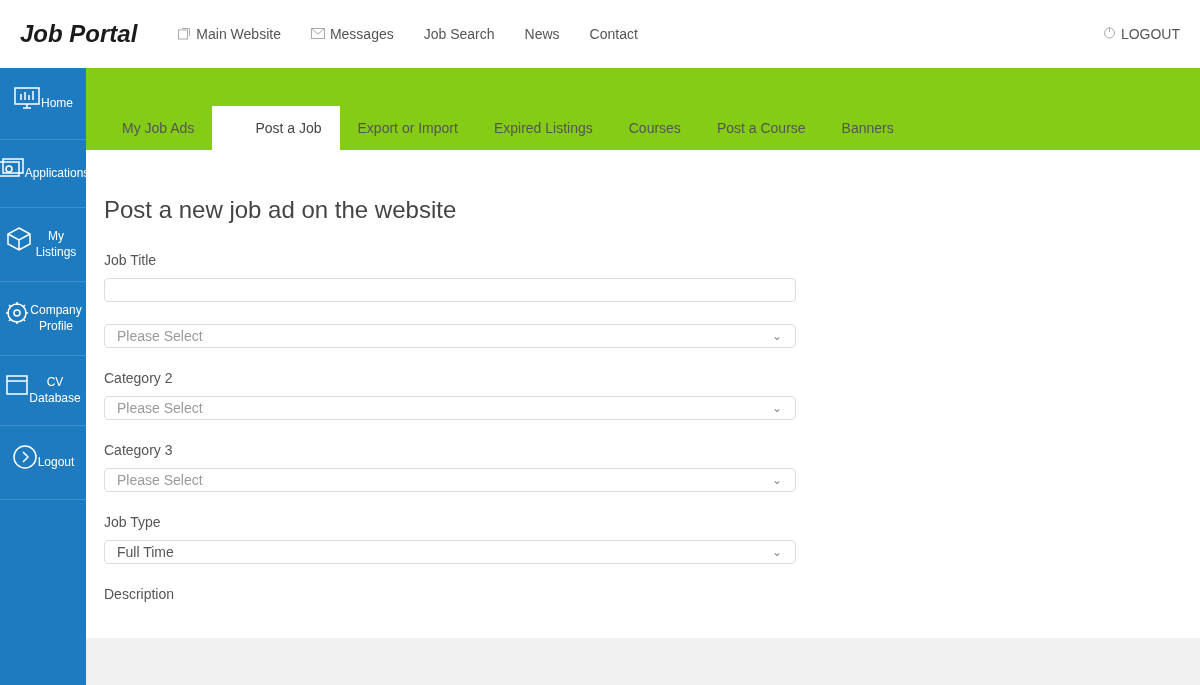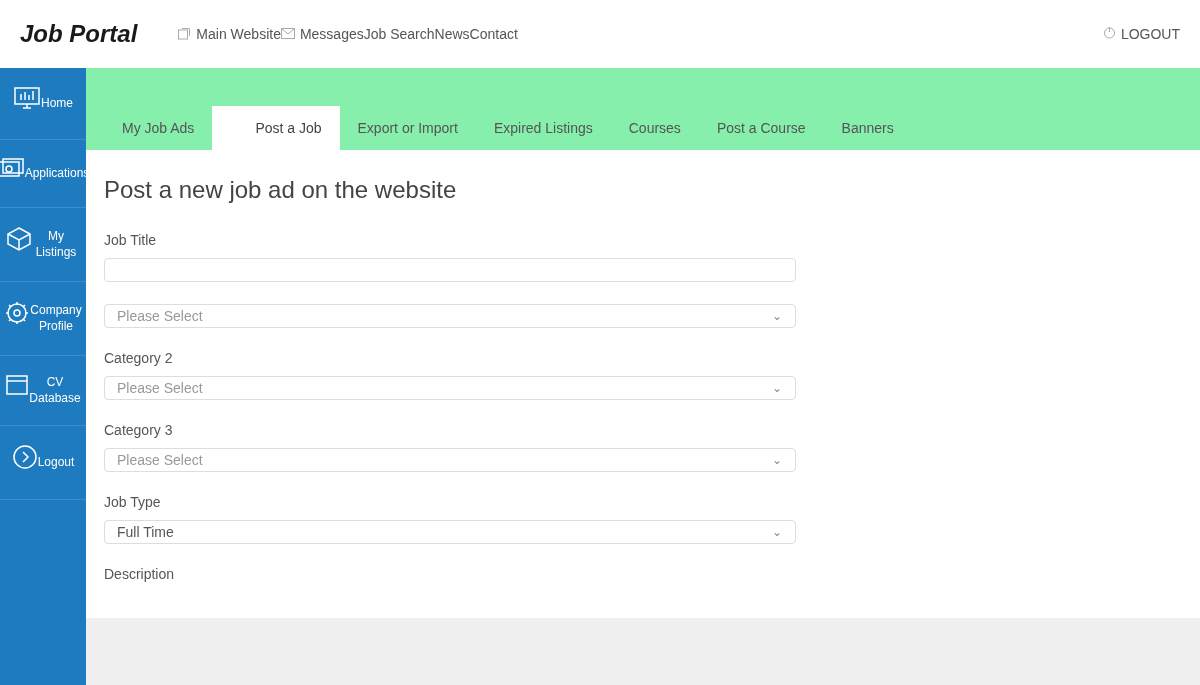--- a/index.html
+++ b/index.html
@@ -1,43 +1,43 @@
 <!DOCTYPE html>
 <html><head>
 <meta charset="utf-8">
 <style>
 * { margin: 0; padding: 0; box-sizing: border-box; }
 body { font-family: -apple-system, BlinkMacSystemFont, "Segoe UI", Arial, sans-serif; font-size: 14px; color: #333; background: #fff; }
 
 
 .header { display: flex; align-items: center; padding: 0 20px; height: 68px; background: #fff; }
 .logo { font-style: italic; font-weight: bold; font-size: 24px; color: #1a1a1a; margin-right: 40px; white-space: nowrap; }
-.top-nav { display: flex; align-items: center; flex: 1; }
+.top-nav { display: flex; align-items: center; gap: 30px; flex: 1; }
 .top-nav-item { color: #555; text-decoration: none; cursor: pointer; font-size: 14px; display: inline-flex; align-items: center; gap: 5px; }
 .top-nav-icon { display: inline-block; width: 14px; height: 14px; position: relative; }
 .logout-link { color: #555; text-decoration: none; cursor: pointer; font-size: 14px; display: inline-flex; align-items: center; gap: 5px; }
 
 
 .body-wrap { display: flex; }
 .sidebar { width: 86px; background: #1e7bbf; color: #fff; min-height: calc(100vh - 68px); }
 .sidebar-item { display: flex; flex-direction: row; align-items: center; justify-content: center; padding: 18px 6px; text-align: center; font-size: 12px; cursor: pointer; border-bottom: 1px solid rgba(255,255,255,0.15); }
 .sidebar-item svg { margin-bottom: 8px; }
 .sidebar-item-label { line-height: 1.3; }
 
 .main { flex: 1; background: #f0f0f0; padding: 0; min-height: calc(100vh - 68px); }
 .content-area { margin: 0; }
 
 
-.tabs { display: flex; padding: 0 18px; padding-top: 38px; background: #86efac; }
+.tabs { display: flex; padding: 0 18px; padding-top: 38px; background: #84cc16; }
 .tab { padding: 14px 18px; color: #555; cursor: pointer; font-size: 14px; }
 .tab.active { background: #fff; color: #444; padding-left: 43px; }
 
 
 .panel { background: #fff; padding: 26px 18px; margin: 0; }
-.panel-title { font-size: 24px; font-weight: 400; color: #444; margin-bottom: 28px; }
+.panel-title { font-size: 24px; font-weight: 400; color: #444; margin-bottom: 28px; margin-top: 20px; }
 .form-row { margin-bottom: 22px; max-width: 692px; }
 .form-label { display: block; color: #555; font-size: 14px; margin-bottom: 10px; }
 .form-input, .form-select { width: 100%; height: 24px; border: 1px solid #ddd; border-radius: 4px; padding: 0 12px; font-size: 14px; color: #555; background: #fff; }
 .form-select { appearance: none; -webkit-appearance: none; color: #999; position: relative; }
 .select-wrap { position: relative; }
 .select-caret { position: absolute; right: 14px; top: 50%; transform: translateY(-50%); pointer-events: none; color: #888; font-size: 12px; }
 
 
 .icon-stroke { stroke: #fff; stroke-width: 1.5; fill: none; }
 </style>

